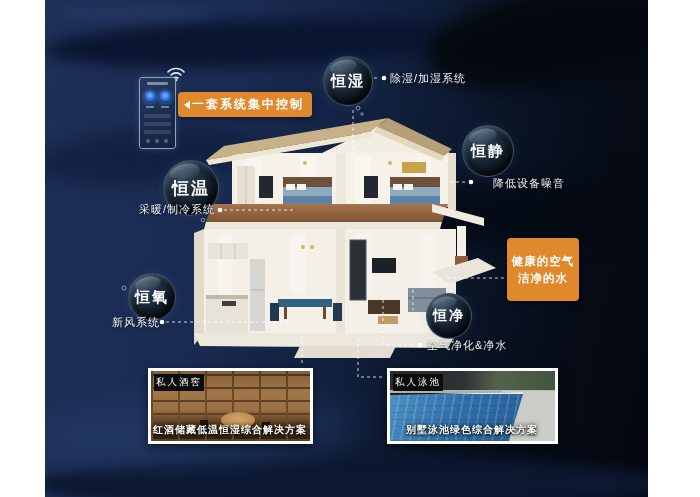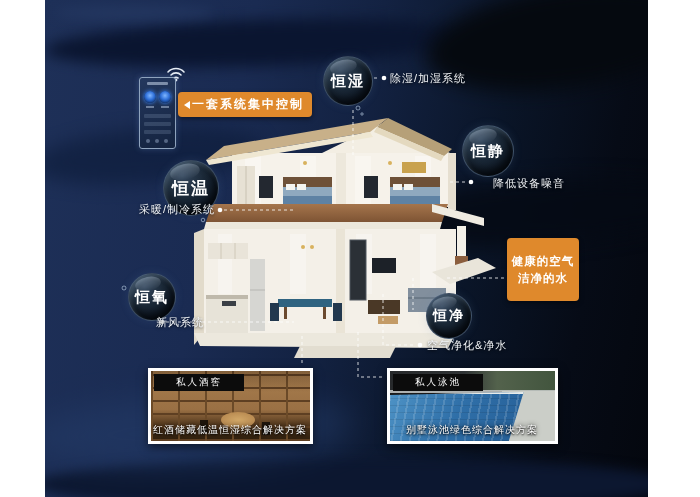--- a/index.html
+++ b/index.html
@@ -31,21 +31,21 @@
   .b-jing{left:462px;top:125px;width:50px;height:50px;font-size:15px;}
   .b-wen {left:163px;top:160px;width:54px;height:54px;font-size:17px;}
   .b-yang{left:128px;top:273px;width:46px;height:46px;font-size:15px;}
   .b-jin {left:426px;top:293px;width:44px;height:44px;font-size:14px;}
   
   .note{position:absolute;color:#F2F5F8;font-size:11px;letter-spacing:1px;white-space:nowrap;
         text-shadow:0 1px 3px rgba(0,0,0,.75);}
   .n-dehum {left:390px;top:71px;}
   .n-noise {left:481px;top:176px;padding-left:12px;}
   .n-hvac  {left:139px;top:202px;}
-  .n-fresh {left:112px;top:315px;margin-left:44px;}
+  .n-fresh {left:112px;top:315px;}
   .n-purify{left:427px;top:338px;}
   
   .obox{position:absolute;background:#DF892C;color:#fff;font-weight:bold;border-radius:4px;
         box-shadow:0 2px 5px rgba(0,0,0,.45);}
   .obox1{left:178px;top:92px;padding:4px 8px 4px 14px;font-size:12px;letter-spacing:2px;white-space:nowrap;}
   .arrow-left{position:absolute;left:2px;top:50%;margin-top:-4px;width:0;height:0;
         border:4px solid transparent;border-right:6px solid #fff;}
   .obox2{left:507px;top:238px;width:64px;padding:15px 4px;font-size:11.5px;letter-spacing:1px;
         text-align:center;line-height:1.45;}
   
@@ -62,23 +62,23 @@
   .ph-row{position:absolute;left:4px;right:4px;height:4px;background:rgba(180,200,230,.18);border-radius:1px;}
   .r1{top:36px;} .r2{top:44px;} .r3{top:52px;}
   .ph-foot{position:absolute;left:6px;top:61px;width:4px;height:4px;border-radius:50%;
         background:rgba(180,200,230,.4);box-shadow:9px 0 rgba(180,200,230,.4),18px 0 rgba(180,200,230,.4);}
   
   .card{position:absolute;border:3px solid #fff;background:#1a1a1a;box-shadow:0 3px 9px rgba(0,0,0,.55);}
   .card1{left:148px;top:368px;width:159px;height:70px;}
   .card2{left:387px;top:368px;width:165px;height:70px;}
   .photo{position:absolute;left:0;top:0;right:0;bottom:0;overflow:hidden;}
   .tag{position:absolute;left:3px;top:3px;background:#0C0C0C;color:#fff;font-size:9.5px;
-       padding:2px 22px;letter-spacing:2px;z-index:3;}
+       padding:2px 2px;letter-spacing:2px;z-index:3;}
   .caption{position:absolute;left:0;right:1px;bottom:4px;text-align:center;color:#fff;font-size:10px;
-       letter-spacing:1px;z-index:3;text-shadow:0 1px 2px #000,0 0 5px rgba(0,0,0,.9);white-space:nowrap;}
+       letter-spacing:1px;z-index:3;text-shadow:0 1px 2px #000,0 0 5px rgba(0,0,0,.9);white-space:nowrap;font-weight:bold;}
   
   .photo-wine{background:
       linear-gradient(180deg, rgba(40,24,12,.3) 0%, rgba(40,24,12,0) 30%),
       repeating-linear-gradient(90deg, #6B4A28 0 2px, transparent 2px 27px),
       repeating-linear-gradient(0deg, #5E3F22 0 2px, transparent 2px 13px),
       linear-gradient(180deg,#A87E4E 0%,#9A7044 55%,#4A3118 80%,#2E1F0E 100%);}
   .wine-table{position:absolute;left:44%;top:58%;width:34px;height:16px;border-radius:50%;
       background:radial-gradient(#D2A868,#B08049);box-shadow:0 8px 0 -5px #6B4A28;}
   .wine-stool{position:absolute;left:31%;top:70%;width:8px;height:13px;background:#1E150C;
       box-shadow:62px 2px #1E150C;}

